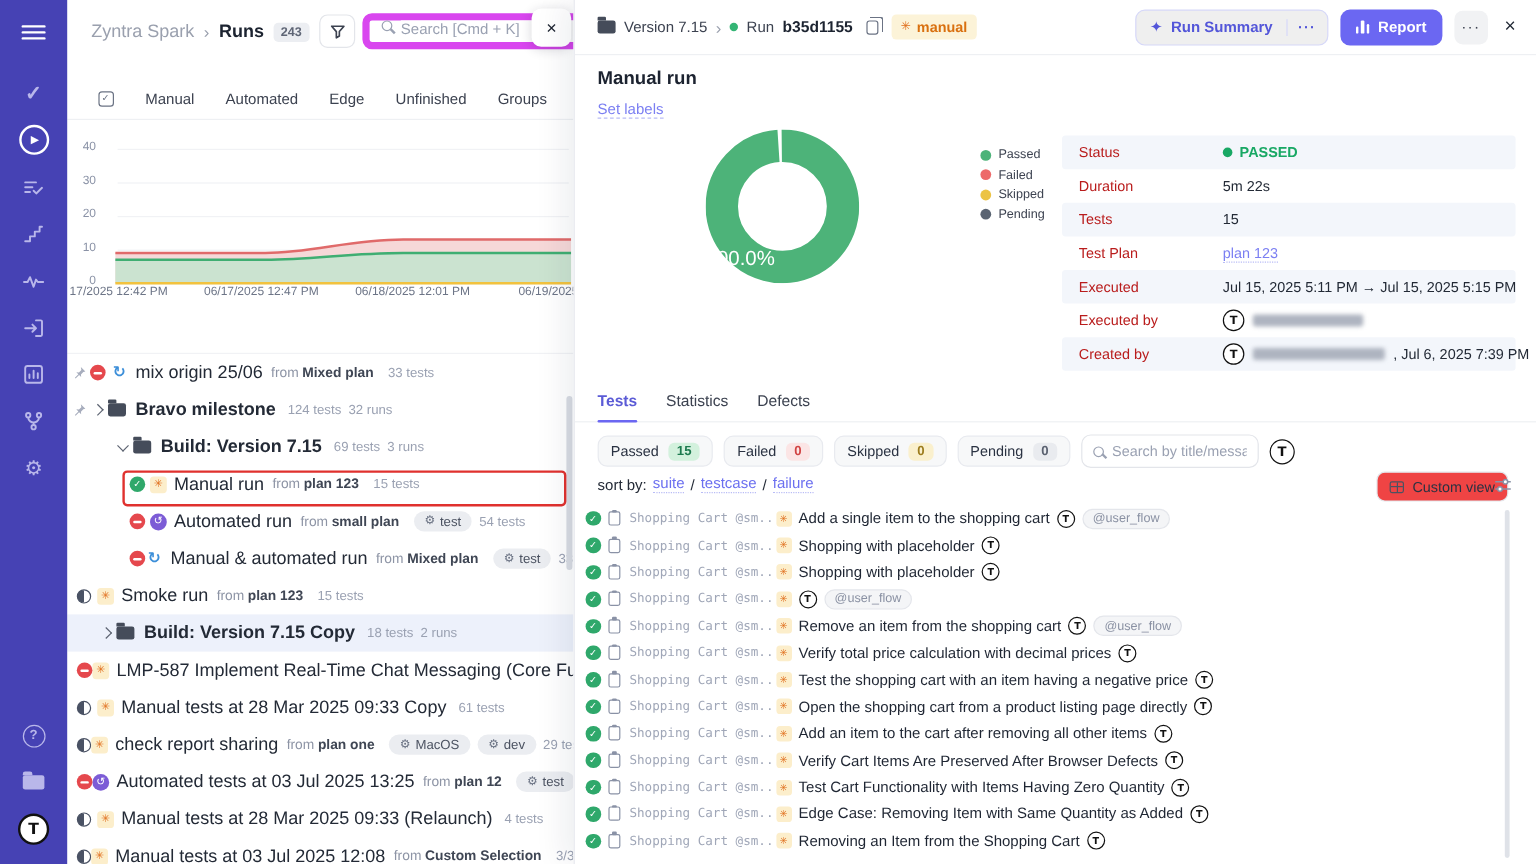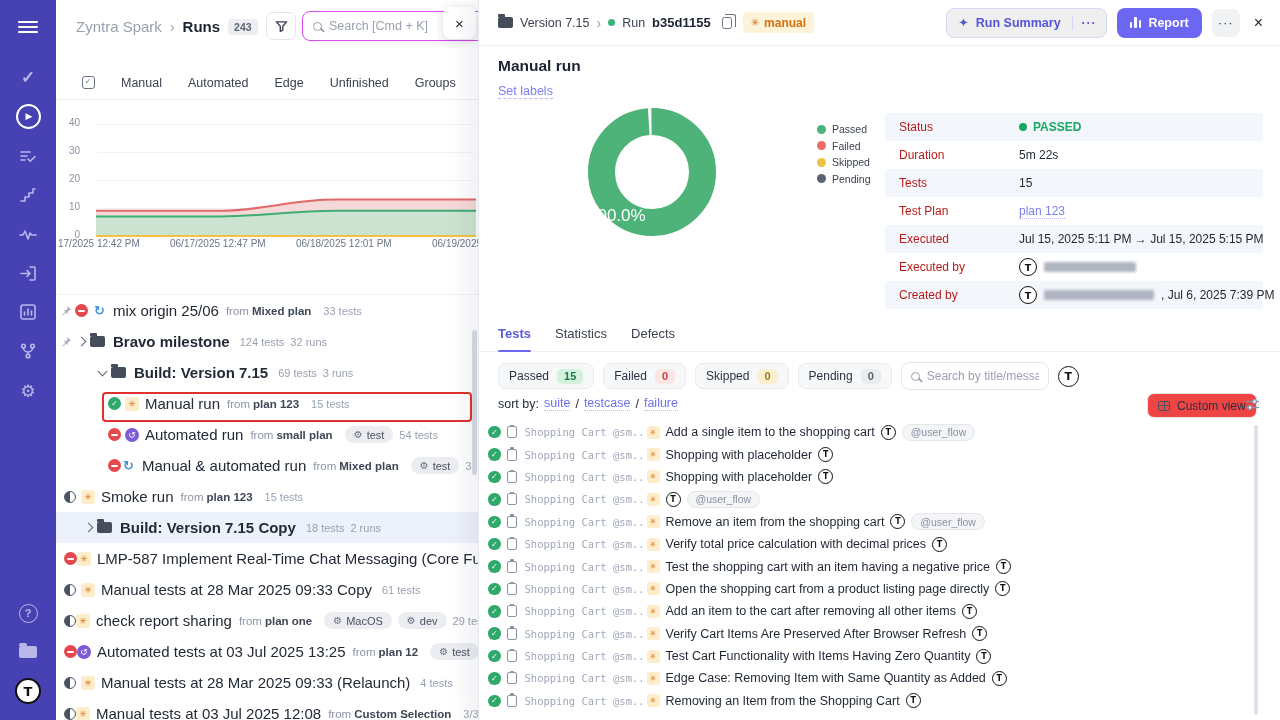--- a/index.html
+++ b/index.html
@@ -18,21 +18,21 @@
   .t-avatar{width:26px;height:26px;background:#fff;border:2px solid #111;border-radius:50%;display:flex;align-items:center;justify-content:center;font-weight:800;color:#111;font-size:13px;font-family:"DejaVu Sans",sans-serif}
 
   
   #drawer{position:absolute;left:56px;top:0;width:422px;height:720px;background:#fff;z-index:10;overflow:hidden}
   .crumbs{position:absolute;left:20px;top:18px;display:flex;align-items:center;gap:8px;white-space:nowrap}
   .crumb-proj{font-size:15px;color:#9aa0ae}
   .crumb-sep{font-size:14px;color:#9aa0ae}
   .crumb-page{font-size:15px;font-weight:700;color:#1c2330}
   .count-badge{background:#eceef2;border-radius:4px;font-size:10.5px;font-weight:700;color:#5f6676;padding:2px 6px}
   .filter-btn{position:absolute;left:210px;top:12px;width:30px;height:28px;border:1px solid #e3e5ea;border-radius:7px;background:#fff;display:flex;align-items:center;justify-content:center;cursor:pointer}
-  .search-box{position:absolute;left:246px;top:11px;width:202px;height:30px;border:1px solid #d946ef;border-radius:8px;background:#fff;display:flex;align-items:center;gap:7px;padding:0 10px}
+  .search-box{position:absolute;left:246px;top:11px;width:202px;height:30px;border:6px solid #d946ef;border-radius:8px;background:#fff;display:flex;align-items:flex-start;gap:7px;padding:0 10px}
   .mag{width:9px;height:9px;border:1.5px solid #9aa1b2;border-radius:50%;position:relative;flex:none}
   .mag:after{content:"";position:absolute;width:4.5px;height:1.5px;background:#9aa1b2;transform:rotate(45deg);right:-3.5px;bottom:-1px}
   .search-box input{border:none;outline:none;font-size:12.5px;color:#3c4250;width:100%;font-family:"Liberation Sans",sans-serif}
   .search-box input::placeholder{color:#9aa1b2}
   .drawer-close{position:absolute;right:2px;top:7px;width:33px;height:32px;background:#fff;border-radius:8px;box-shadow:0 2px 10px rgba(25,30,50,.18);display:flex;align-items:center;justify-content:center;font-size:15px;color:#1c2330;cursor:pointer;z-index:5}
   .tabrow{position:absolute;left:0;top:66px;width:422px;height:34px;display:flex;align-items:center;gap:26px;padding-left:26px;border-bottom:1px solid #eef0f3;white-space:nowrap}
   .seltab-ic{width:13px;height:13px;border:1.5px solid #6b7384;border-radius:3px;position:relative;flex:none}
   .seltab-ic:after{content:"✓";position:absolute;font-size:8px;color:#6b7384;left:1.5px;top:0px}
   .tab-l{font-size:12.5px;color:#3c4250;cursor:pointer}
 
@@ -652,21 +652,21 @@
         <span class="suite">Shopping Cart @sm...</span>
         <span class="k-man">✳</span>
         <span class="t-title">Add an item to the cart after removing all other items</span>
         <span class="mini-av">T</span>
       </div>
       <div class="trow">
         <span class="st-pass">✓</span>
         <span class="clip"></span>
         <span class="suite">Shopping Cart @sm...</span>
         <span class="k-man">✳</span>
-        <span class="t-title">Verify Cart Items Are Preserved After Browser Refresh</span>
+        <span class="t-title">Verify Cart Items Are Preserved After Browser Defects</span>
         <span class="mini-av">T</span>
       </div>
       <div class="trow">
         <span class="st-pass">✓</span>
         <span class="clip"></span>
         <span class="suite">Shopping Cart @sm...</span>
         <span class="k-man">✳</span>
         <span class="t-title">Test Cart Functionality with Items Having Zero Quantity</span>
         <span class="mini-av">T</span>
       </div>

